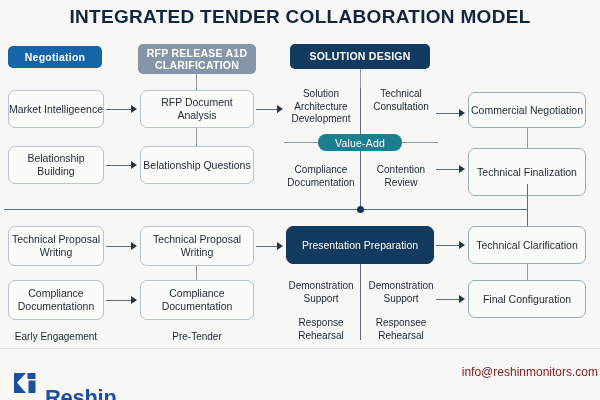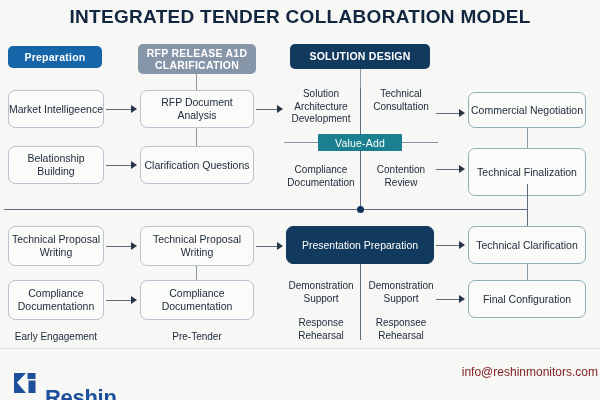--- a/index.html
+++ b/index.html
@@ -63,21 +63,21 @@
     font-size:10px;
     line-height:1.25;
     text-align:center;
     color:#1b2838;
   }
 
   
   .chip{
     background:#1a8090;
     color:#fff;
-    border-radius:1px;
+    border-radius:8px;
     font-size:10.5px;
     display:flex;align-items:center;justify-content:center;
     letter-spacing:.2px;
   }
 
   
   .hline{background:#5d6b7a;height:1px;}
   .vline{background:#5d6b7a;width:1px;}
   .vline-soft{background:#8a97a5;width:1px;}
   .hline-soft{background:#8a97a5;height:1px;}
@@ -125,21 +125,21 @@
   }
 </style>
 </head>
 <body>
 
 <div id="stage">
 
   <div class="abs title">INTEGRATED TENDER COLLABORATION MODEL</div>
 
   <div class="abs phase" style="left:8px;top:46px;width:94px;height:22px;background:#1565a8;">
-    <span>Preparation</span>
+    <span>Negotiation</span>
   </div>
 
   <div class="abs phase" style="left:138px;top:44px;width:118px;height:30px;background:#8795a8;">
     <span>RFP RELEASE A1D CLARIFICATION</span>
   </div>
 
   <div class="abs phase" style="left:290px;top:44px;width:140px;height:25px;background:#123a5e;">
     <span>SOLUTION DESIGN</span>
   </div>
 
@@ -169,21 +169,21 @@
     <span>Commercial Negotiation</span>
   </div>
 
   <div class="abs box" style="left:8px;top:146px;width:96px;height:38px;">
     <span>Belationship Building</span>
   </div>
   <div class="abs hline" style="left:106px;top:165px;width:26px;"></div>
   <div class="abs arrow" style="left:131px;top:161px;"></div>
 
   <div class="abs box" style="left:140px;top:146px;width:114px;height:38px;">
-    <span>Clarification Questions</span>
+    <span>Belationship Questions</span>
   </div>
 
   <div class="abs celltext" style="left:286px;top:164px;width:70px;">Compliance Documentation</div>
   <div class="abs celltext" style="left:366px;top:164px;width:70px;">Contention Review</div>
 
   <div class="abs hline" style="left:436px;top:169px;width:24px;"></div>
   <div class="abs arrow" style="left:459px;top:165px;"></div>
 
   <div class="abs box teal-edge" style="left:468px;top:148px;width:118px;height:48px;">
     <span>Technical Finalization</span>

